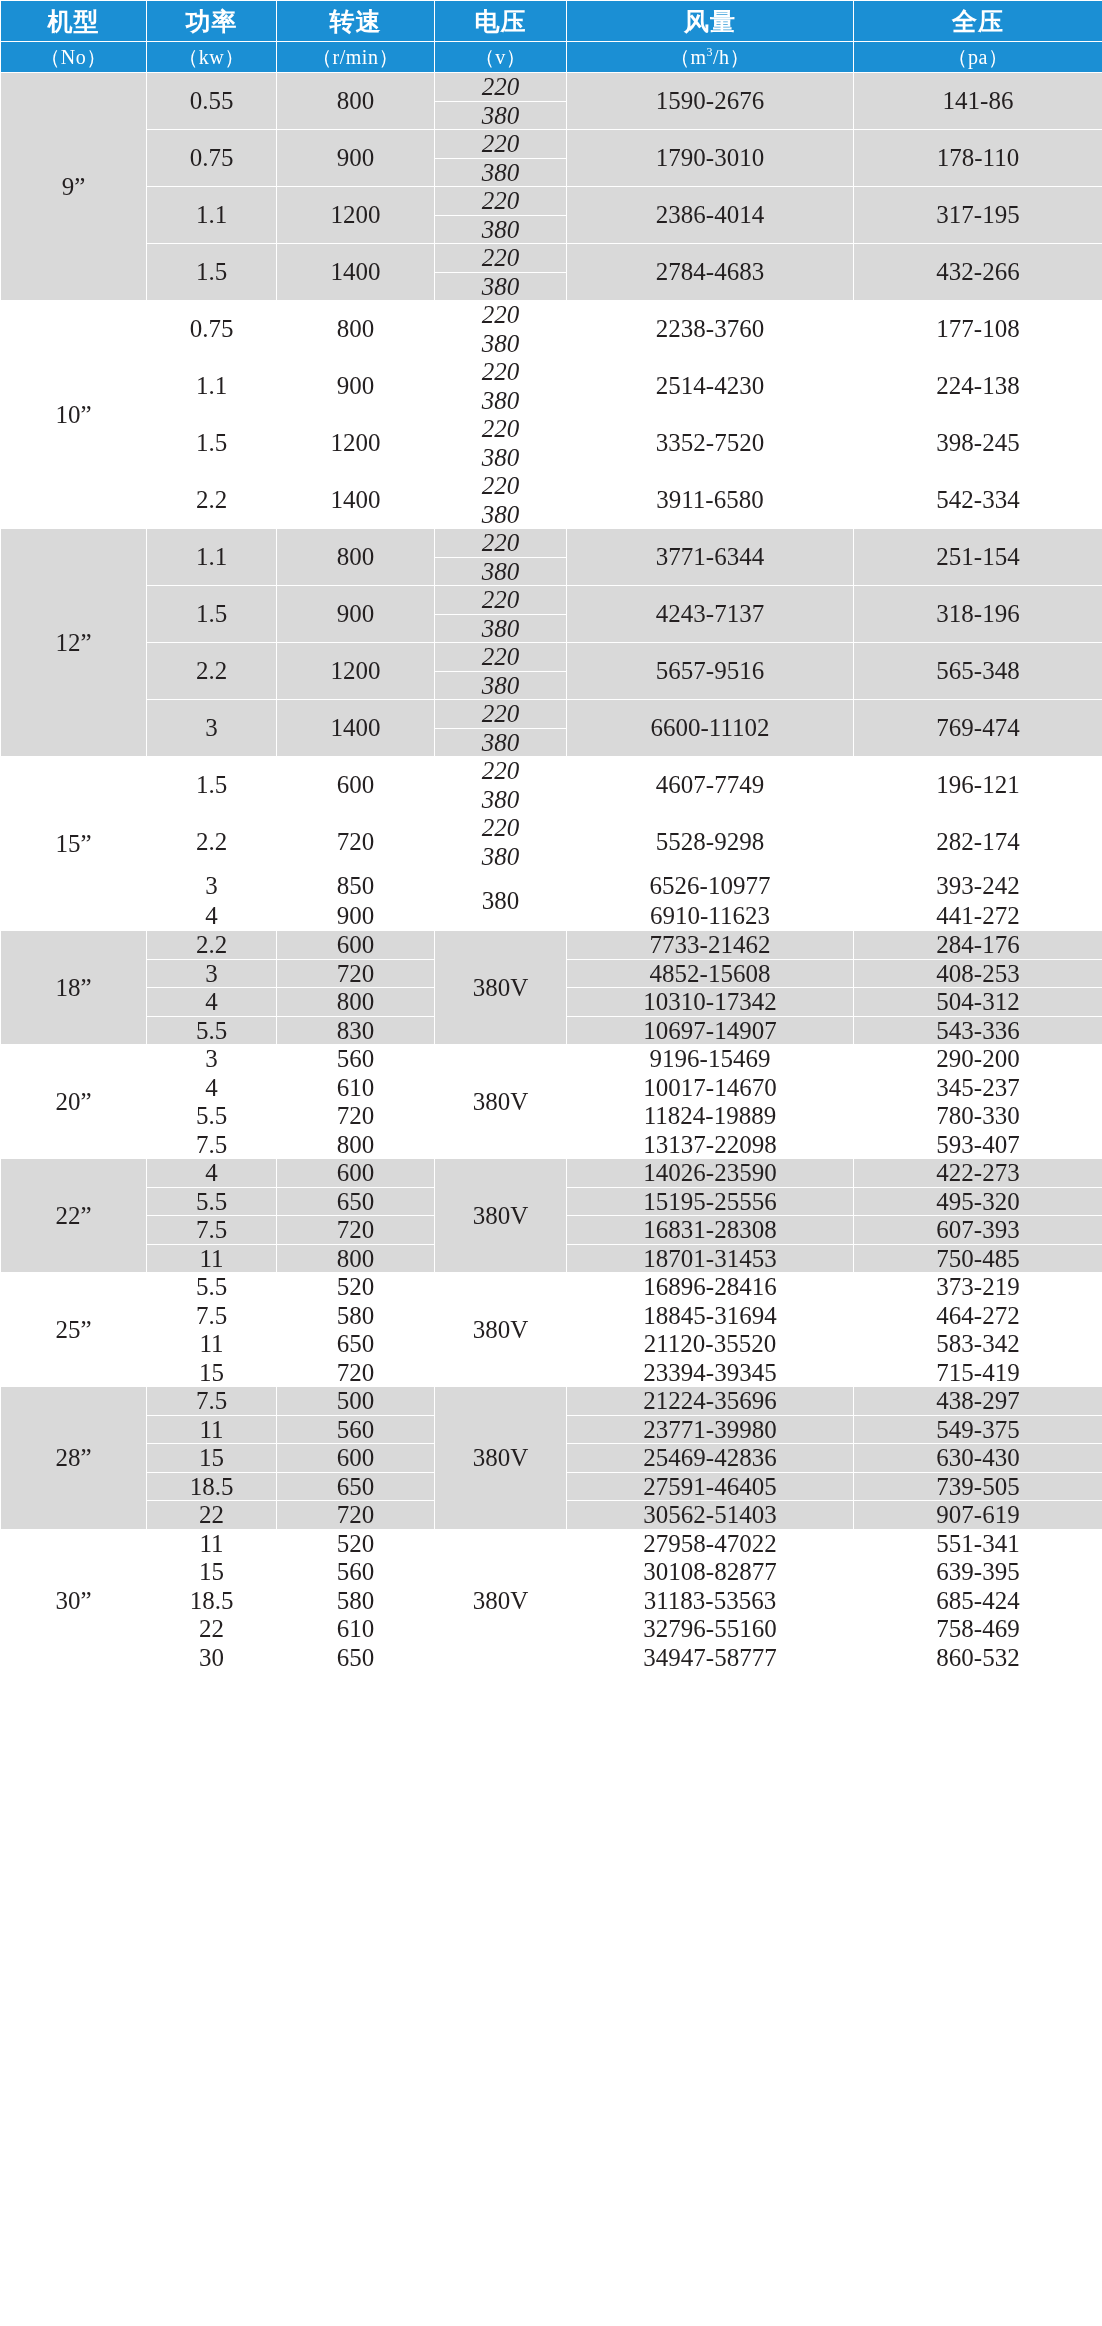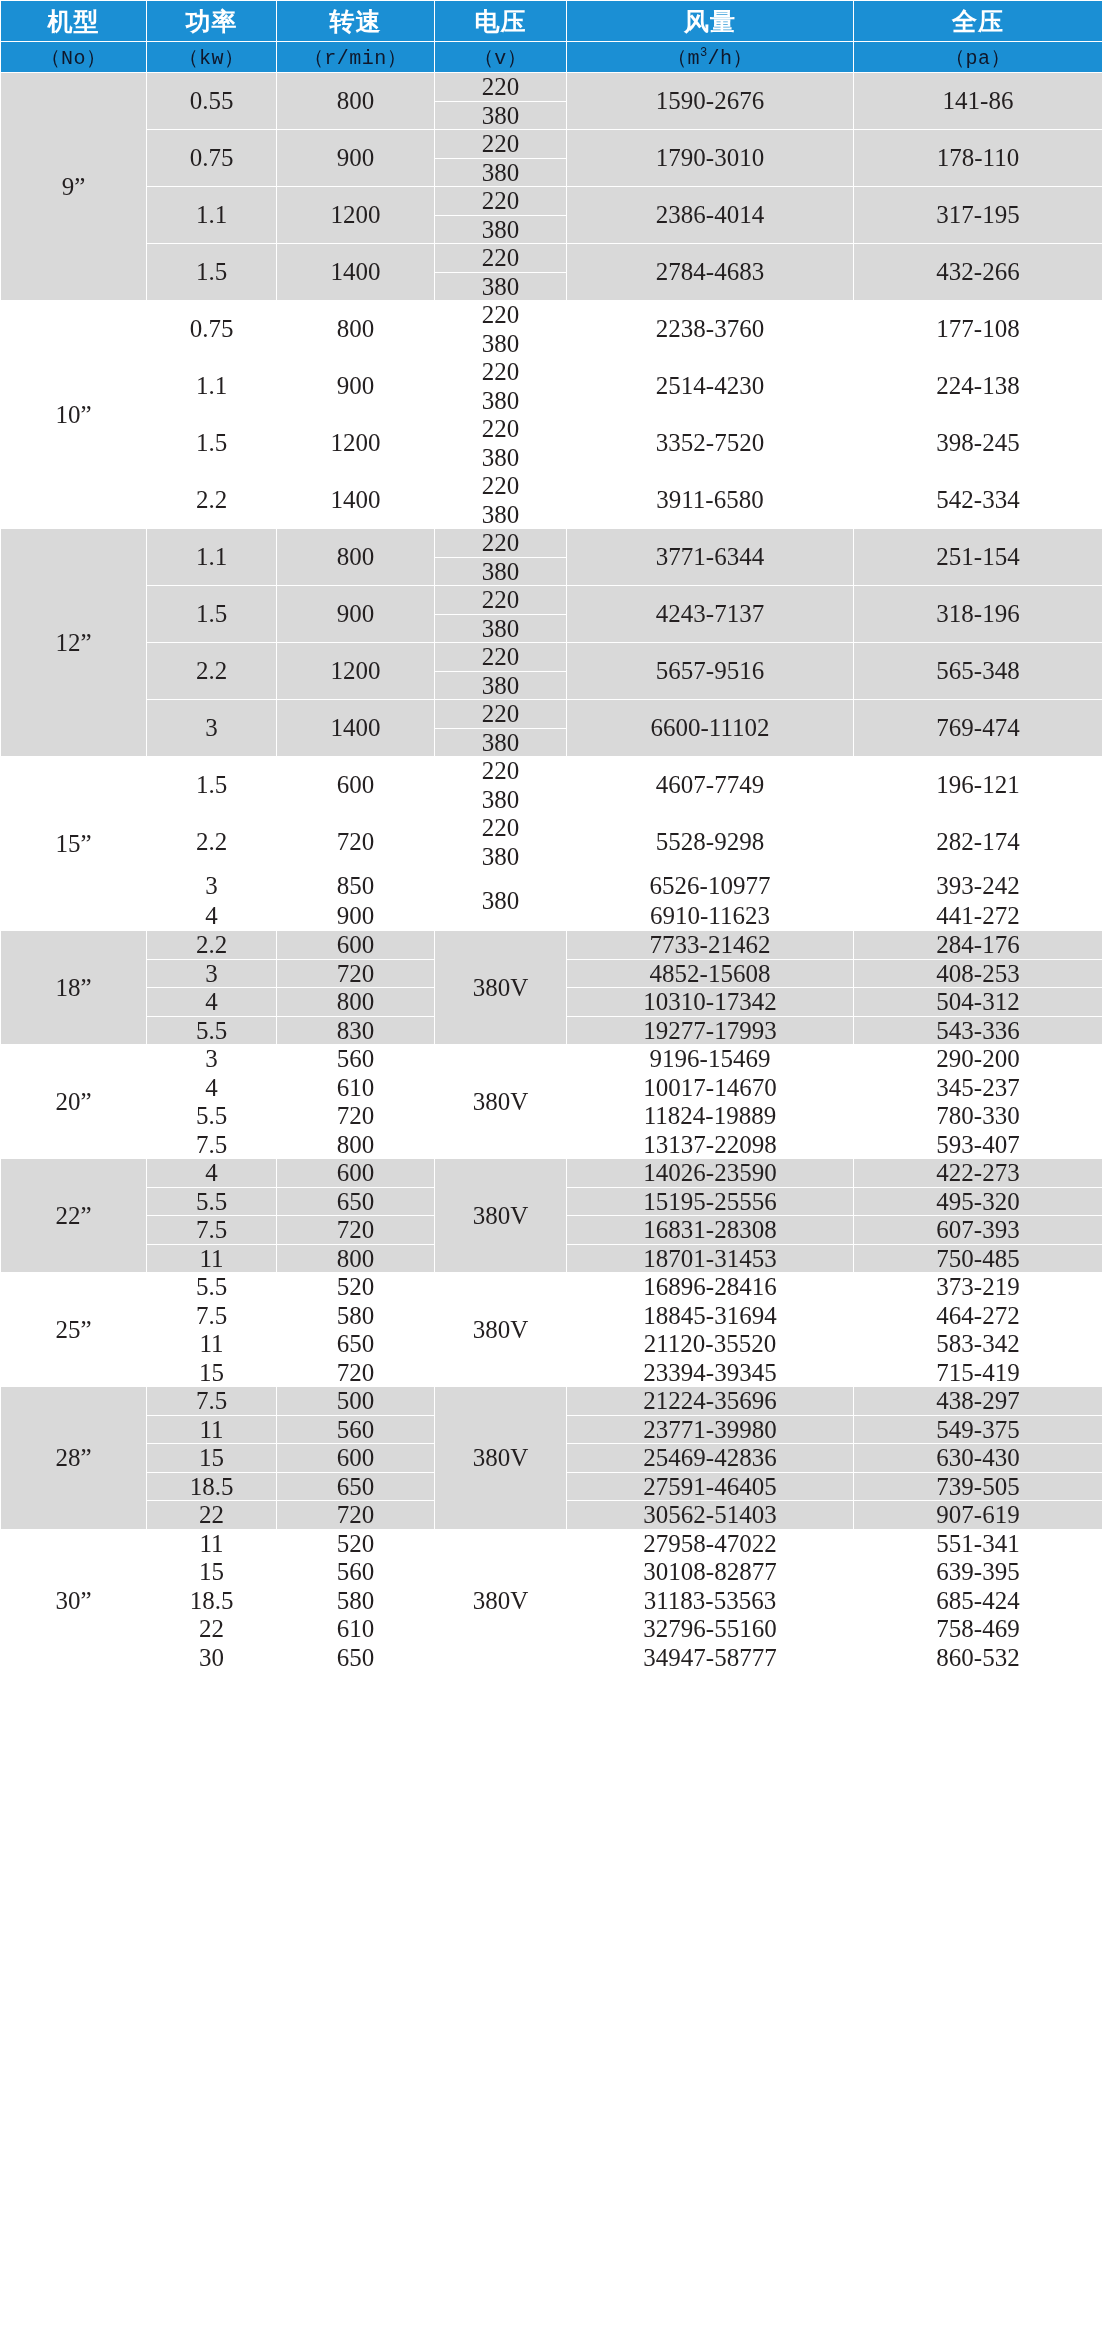--- a/index.html
+++ b/index.html
@@ -37,22 +37,22 @@
     background: #1b8fd4;
     color: #ffffff;
     font-family: "DejaVu Sans", "Liberation Sans", sans-serif;
     font-weight: bold;
     font-size: 25px;
     height: 40px;
     letter-spacing: 1px;
   }
   .hdr-sub th {
     background: #1b8fd4;
-    color: #0f172a;
-    font-family: Liberation Mono, monospace;
+    color: #ffffff;
+    font-family: Liberation Serif, serif;
     font-weight: normal;
     font-size: 20px;
     height: 30px;
     letter-spacing: 0.5px;
   }
   .hdr-sub th sup {
     font-size: 12px;
     vertical-align: super;
   }
 
@@ -66,20 +66,21 @@
 
   td.model {
     font-size: 26px;
   }
   td.volt-small {
     font-size: 22px;
   }
   td.volt-pair {
     font-size: 22px;
     height: 26px;
+    font-style: italic;
   }
   tr.h27 td { height: 27px; }
   tr.h29 td { height: 29px; }
   .small-num { font-size: 23px; }
 </style>
 </head>
 <body>
 
 <table id="spec-table">
   <colgroup>
@@ -282,21 +283,21 @@
       </tr>
       <tr class="band-grey h27">
         <td class="small-num">4</td>
         <td class="small-num">800</td>
         <td class="small-num">10310-17342</td>
         <td class="small-num">504-312</td>
       </tr>
       <tr class="band-grey h27">
         <td class="small-num">5.5</td>
         <td class="small-num">830</td>
-        <td class="small-num">19277-17993</td>
+        <td class="small-num">10697-14907</td>
         <td class="small-num">543-336</td>
       </tr>
       <tr class="band-white h27">
         <td class="model" rowspan="4">20”</td>
         <td class="small-num">3</td>
         <td class="small-num">560</td>
         <td rowspan="4" class="volt-small">380V</td>
         <td class="small-num">9196-15469</td>
         <td class="small-num">290-200</td>
       </tr>

